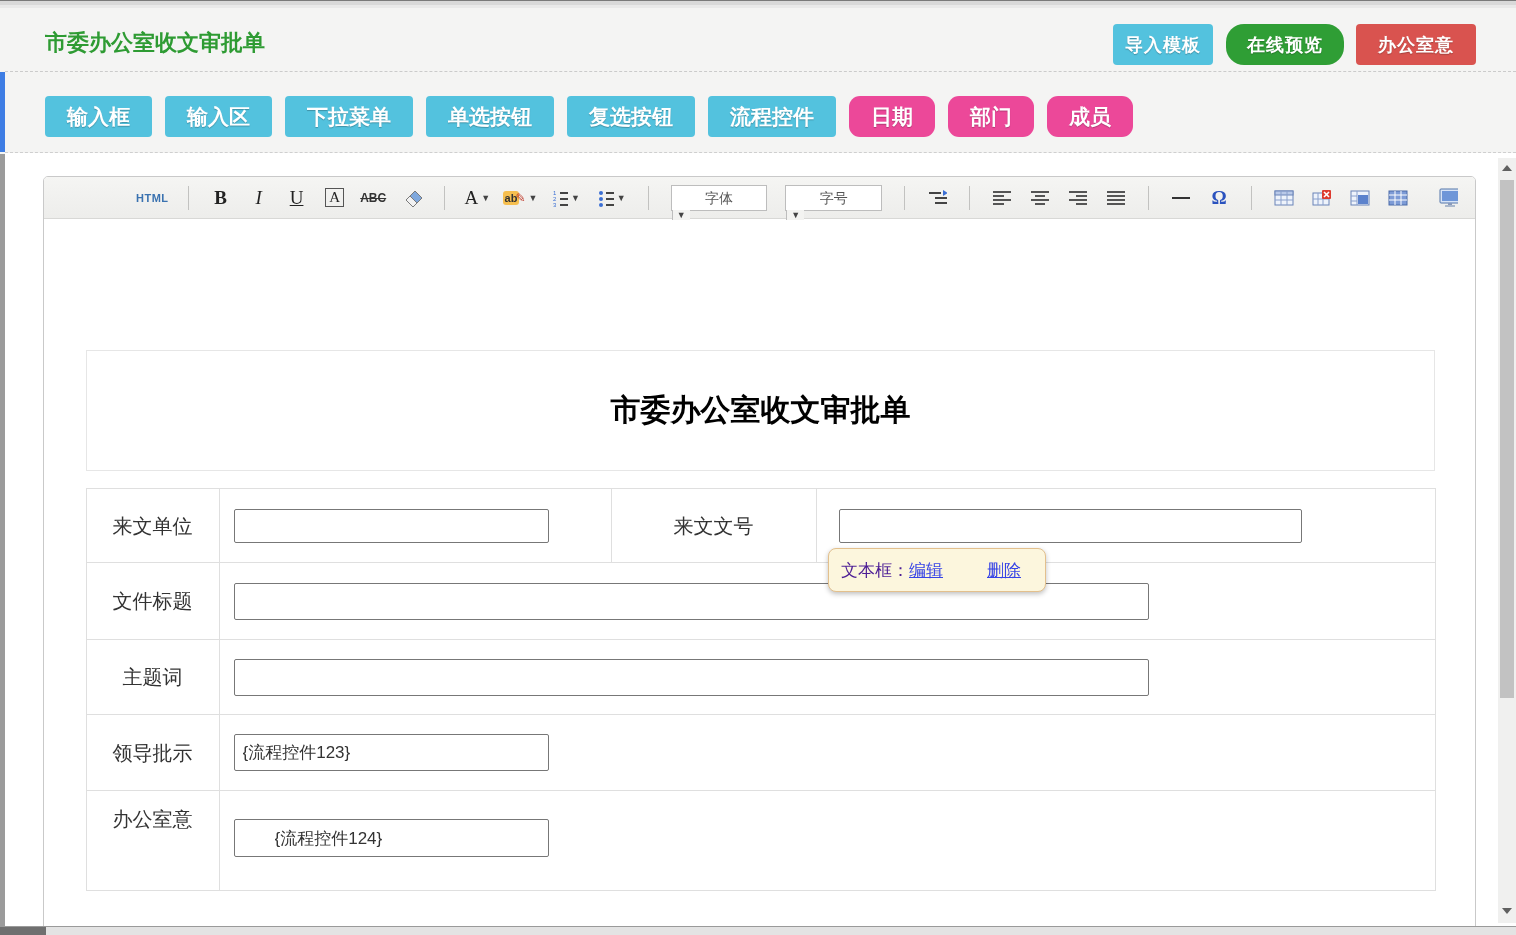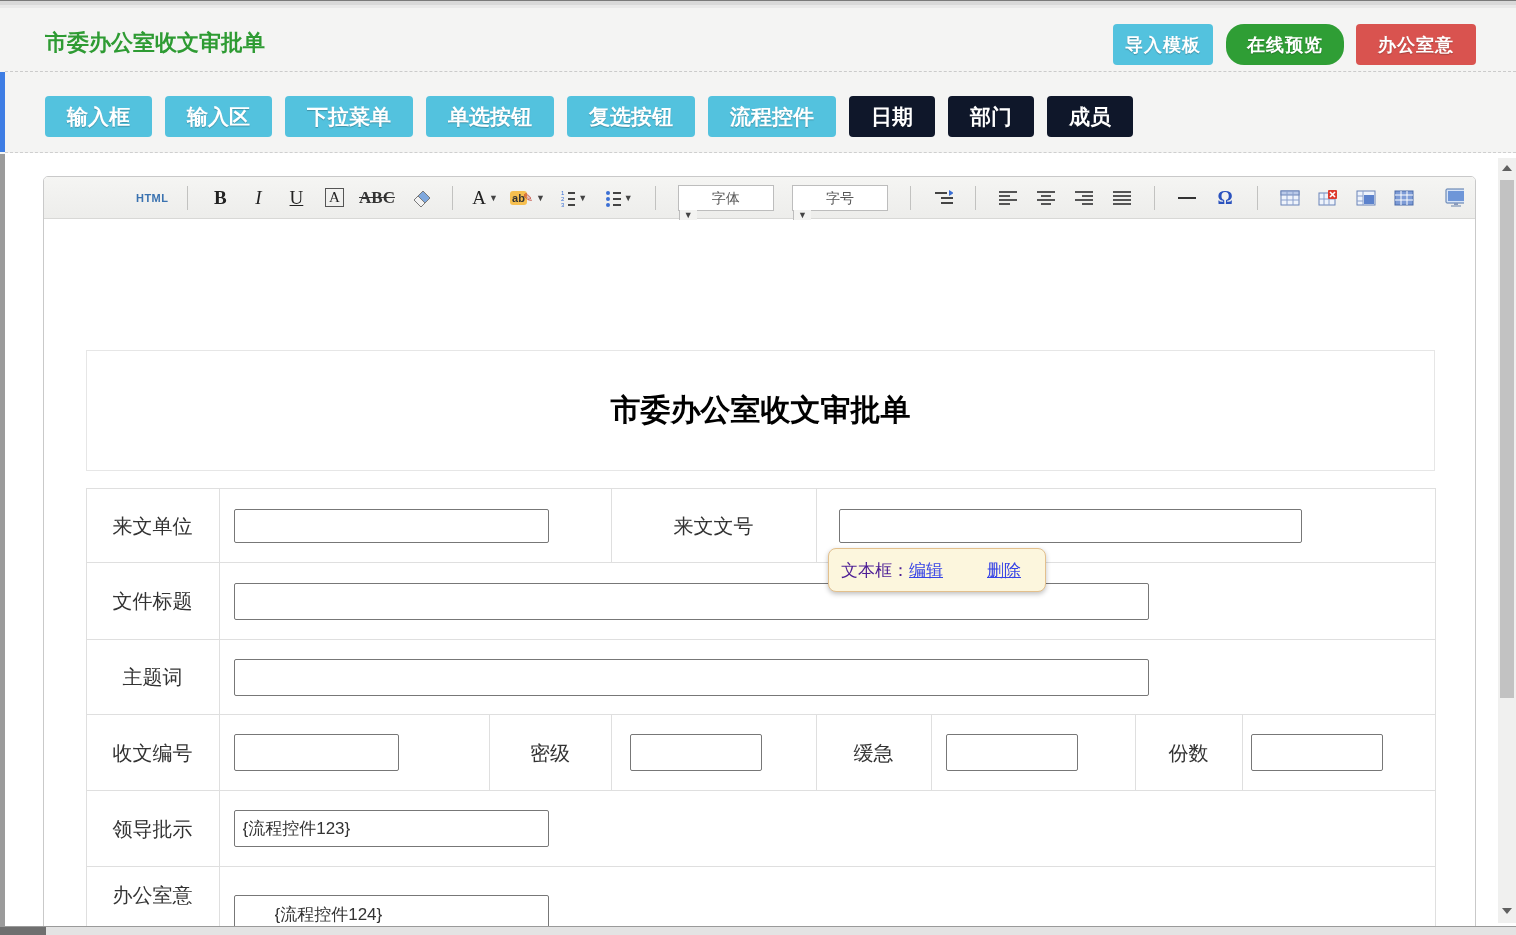--- a/index.html
+++ b/index.html
@@ -28,40 +28,40 @@
           text-shadow:0 1px 1px rgba(0,0,0,.25); cursor:pointer; letter-spacing:1px; }
   .hbtn.import  { right:303px; width:100px; background:#53c2de; }
   .hbtn.preview { right:172px; width:118px; background:#2f9e35;border-radius:18px; }
   .hbtn.save    { right:40px;  width:120px; background:#d9534f; }
 
   .ctrl-row { position:absolute; left:45px; top:88px; display:flex; gap:13px; }
   .cbtn { height:41px; border:none; border-radius:4px; color:#fff; cursor:pointer;
           font-family:"Liberation Serif", serif; font-weight:bold; font-size:21px;
           padding:0 22px; text-shadow:0 1px 1px rgba(0,0,0,.25); white-space:nowrap; }
   .cbtn.light { background:#53c2de; }
-  .cbtn.dark  { background:#0f172a; }
+  .cbtn.dark  { background:#ec4899;border-radius:11px; }
 
   
   .editor { position:absolute; left:43px; top:176px; width:1433px; height:759px;
             background:#fff; border:1px solid #c9c9c9; border-radius:5px 5px 0 0; overflow:hidden; }
   .etoolbar { height:42px; background:linear-gradient(#f5f5f3, #ededeb);
               border-bottom:1px solid #d8d8d6; display:flex; align-items:center;
-              padding-left:92px; padding-right:8px;gap:12px; }
+              padding-left:92px; padding-right:14px;gap:12px; }
   .ti { height:28px; min-width:26px; display:flex; align-items:center; justify-content:center;
         padding:0 3px; border-radius:3px; cursor:pointer; color:#333; }
   .tsep { width:1px; height:24px; background:#c2c2c0; margin:0 7px; flex:none; }
   .html-lbl { font-size:11px; font-weight:bold; color:#3a72b0; letter-spacing:.5px; }
   .glyph { font-family:"Liberation Serif", serif; font-size:19px; color:#222; }
   .glyph.b { font-weight:bold; }
   .glyph.i { font-style:italic; }
   .glyph.u { text-decoration:underline; }
   .boxa { font-family:"Liberation Serif", serif; font-size:15px; border:1px solid #555;
           padding:0 3px; line-height:17px; color:#222; }
-  .strike { font-size:17px; font-weight:bold; text-decoration:line-through; color:#333;
-            font-family:Liberation Serif, serif; }
+  .strike { font-size:12px; font-weight:bold; text-decoration:line-through; color:#333;
+            font-family:Liberation Sans, sans-serif; }
   .caret { font-size:9px; color:#444; margin-left:3px; }
   .ab-badge { background:#f6bf4f; border-radius:3px; font-size:11px; font-weight:bold;
               padding:1px 2px; color:#333; }
   .pencil { color:#c0392b; font-size:12px; margin-left:-4px; }
   .combo { width:118px; height:26px; border:1px solid #bdbdbd; background:#fff; display:flex;
            margin:0 3px; cursor:pointer;flex-direction:column; }
   .combo .txt { flex:1; text-align:center; color:#555; font-size:14px; line-height:24px; }
   .combo .arr { width:18px; border-left:1px solid #bdbdbd; background:#f3f3f1; display:flex;
                 align-items:center; justify-content:center; font-size:9px; color:#444; }
   .hrline { width:18px; height:2px; background:#333; }
@@ -328,30 +328,20 @@
         </tr>
         <tr style="height:77px">
           <td class="lbl">文件标题</td>
           <td class="inp" colspan="7"><input class="fi" style="width: 915px; height: 37px;"></td>
         </tr>
         <tr style="height:75px">
           <td class="lbl">主题词</td>
           <td class="inp" colspan="7"><input class="fi" style="width: 915px; height: 37px;"></td>
         </tr>
         <tr style="height:76px">
-          <td class="lbl">收文编号</td>
-          <td class="inp"><input class="fi" style="width: 165px; height: 37px;"></td>
-          <td class="lbl">密级</td>
-          <td class="inp" style="padding-left:18px"><input class="fi" style="width: 132px; height: 37px;"></td>
-          <td class="lbl">缓急</td>
-          <td class="inp"><input class="fi" style="width: 132px; height: 37px;"></td>
-          <td class="lbl">份数</td>
-          <td class="inp" style="padding-left:8px"><input class="fi" style="width: 132px; height: 37px;"></td>
-        </tr>
-        <tr style="height:76px">
           <td class="lbl">领导批示</td>
           <td class="inp" colspan="7"><input class="fi" style="width: 315px; height: 37px;" value="{流程控件123}"></td>
         </tr>
         <tr class="r6" style="height:100px">
           <td class="lbl">办公室意</td>
           <td class="inp" colspan="7"><input class="fi" style="width: 315px; height: 38px; padding-left: 40px;" value="{流程控件124}"></td>
         </tr>
       </tbody>
         </table>
     </div>

